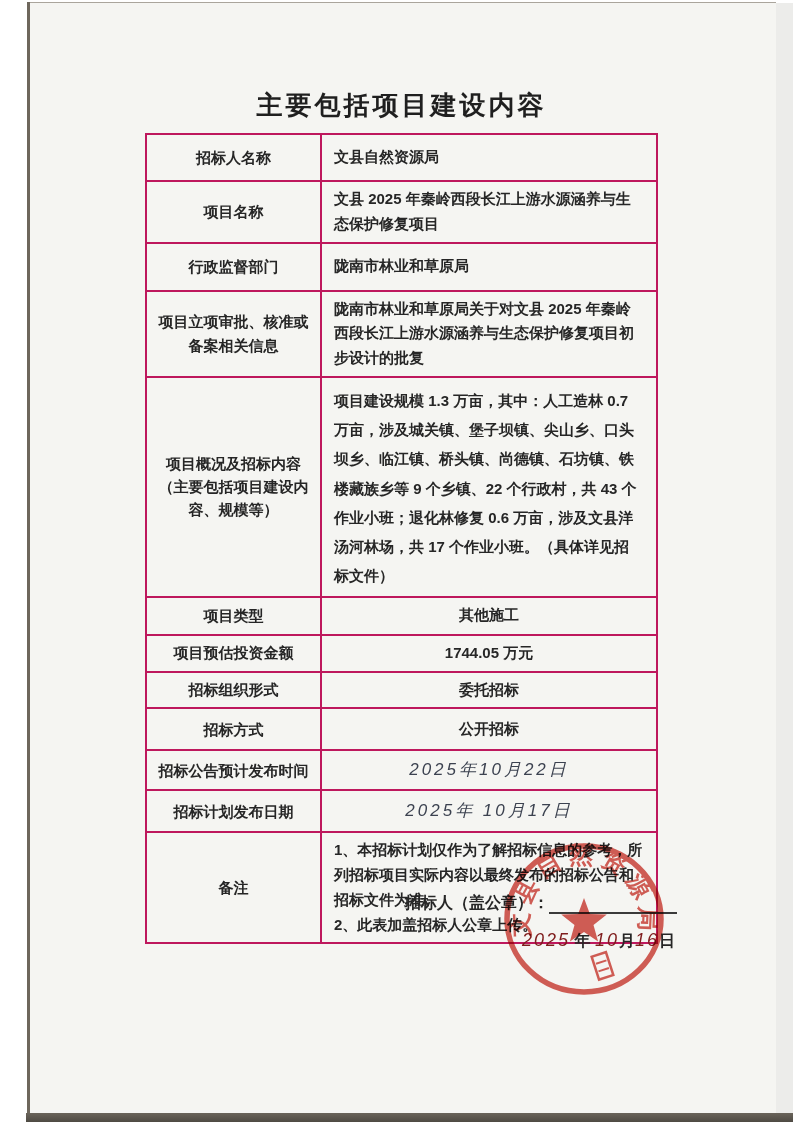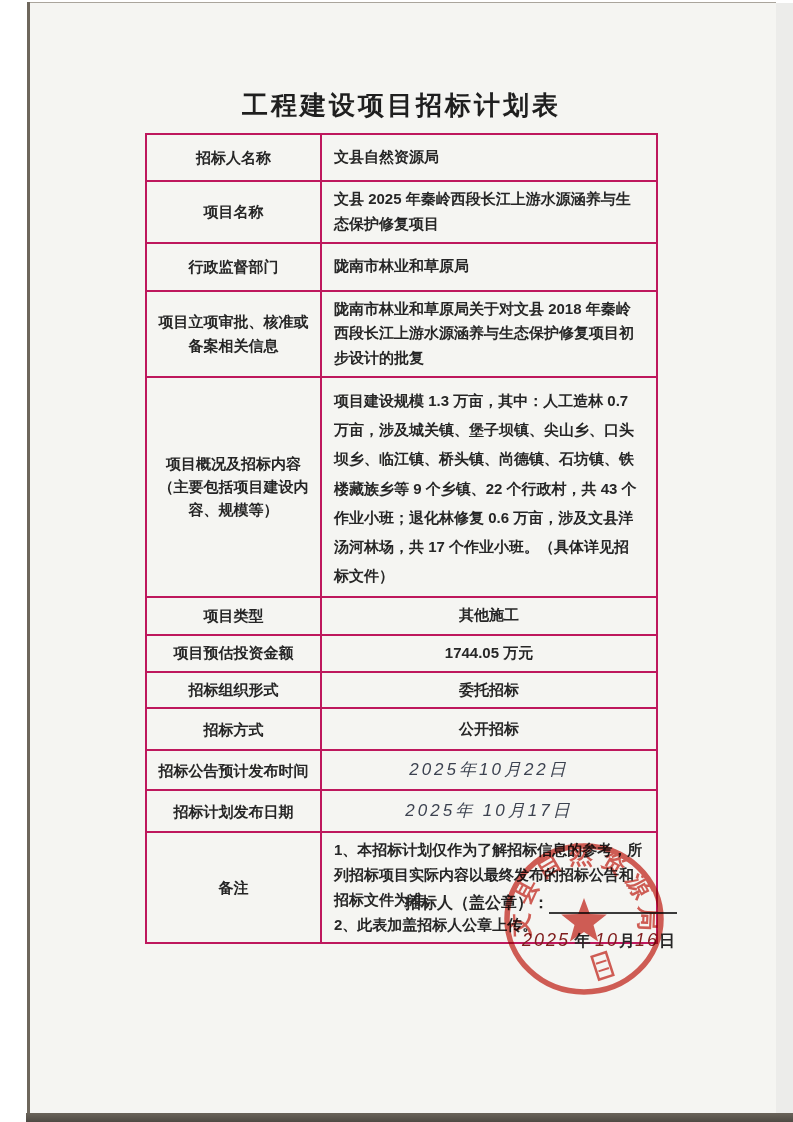--- a/index.html
+++ b/index.html
@@ -41,21 +41,21 @@
 </head>
 <body>
 
 <div class="stage">
   <div class="paper"></div>
   <div class="edge-top"></div>
   <div class="edge-left"></div>
   <div class="edge-right"></div>
   <div class="edge-bottom"></div>
 
-  <h1 class="doc-title">工程建设项目招标计划表</h1>
+  <h1 class="doc-title">主要包括项目建设内容</h1>
 
   <table class="bid">
     <colgroup>
         <col class="c1">
         <col>
       </colgroup>
     <tbody>
       <tr style="height:47px">
         <td class="lbl">招标人名称</td>
         <td class="val">文县自然资源局</td>
@@ -63,21 +63,21 @@
       <tr style="height:57px">
         <td class="lbl">项目名称</td>
         <td class="val">文县 2025 年秦岭西段长江上游水源涵养与生态保护修复项目</td>
       </tr>
       <tr style="height:48px">
         <td class="lbl">行政监督部门</td>
         <td class="val">陇南市林业和草原局</td>
       </tr>
       <tr style="height:73px">
         <td class="lbl">项目立项审批、核准或备案相关信息</td>
-        <td class="val">陇南市林业和草原局关于对文县 2018 年秦岭西段长江上游水源涵养与生态保护修复项目初步设计的批复</td>
+        <td class="val">陇南市林业和草原局关于对文县 2025 年秦岭西段长江上游水源涵养与生态保护修复项目初步设计的批复</td>
       </tr>
       <tr style="height:177px">
         <td class="lbl">项目概况及招标内容（主要包括项目建设内容、规模等）</td>
         <td class="val loose">项目建设规模 1.3 万亩，其中：人工造林 0.7 万亩，涉及城关镇、堡子坝镇、尖山乡、口头坝乡、临江镇、桥头镇、尚德镇、石坊镇、铁楼藏族乡等 9 个乡镇、22 个行政村，共 43 个作业小班；退化林修复 0.6 万亩，涉及文县洋汤河林场，共 17 个作业小班。（具体详见招标文件）</td>
       </tr>
       <tr style="height:38px">
         <td class="lbl">项目类型</td>
         <td class="val c">其他施工</td>
       </tr>
       <tr style="height:37px">

